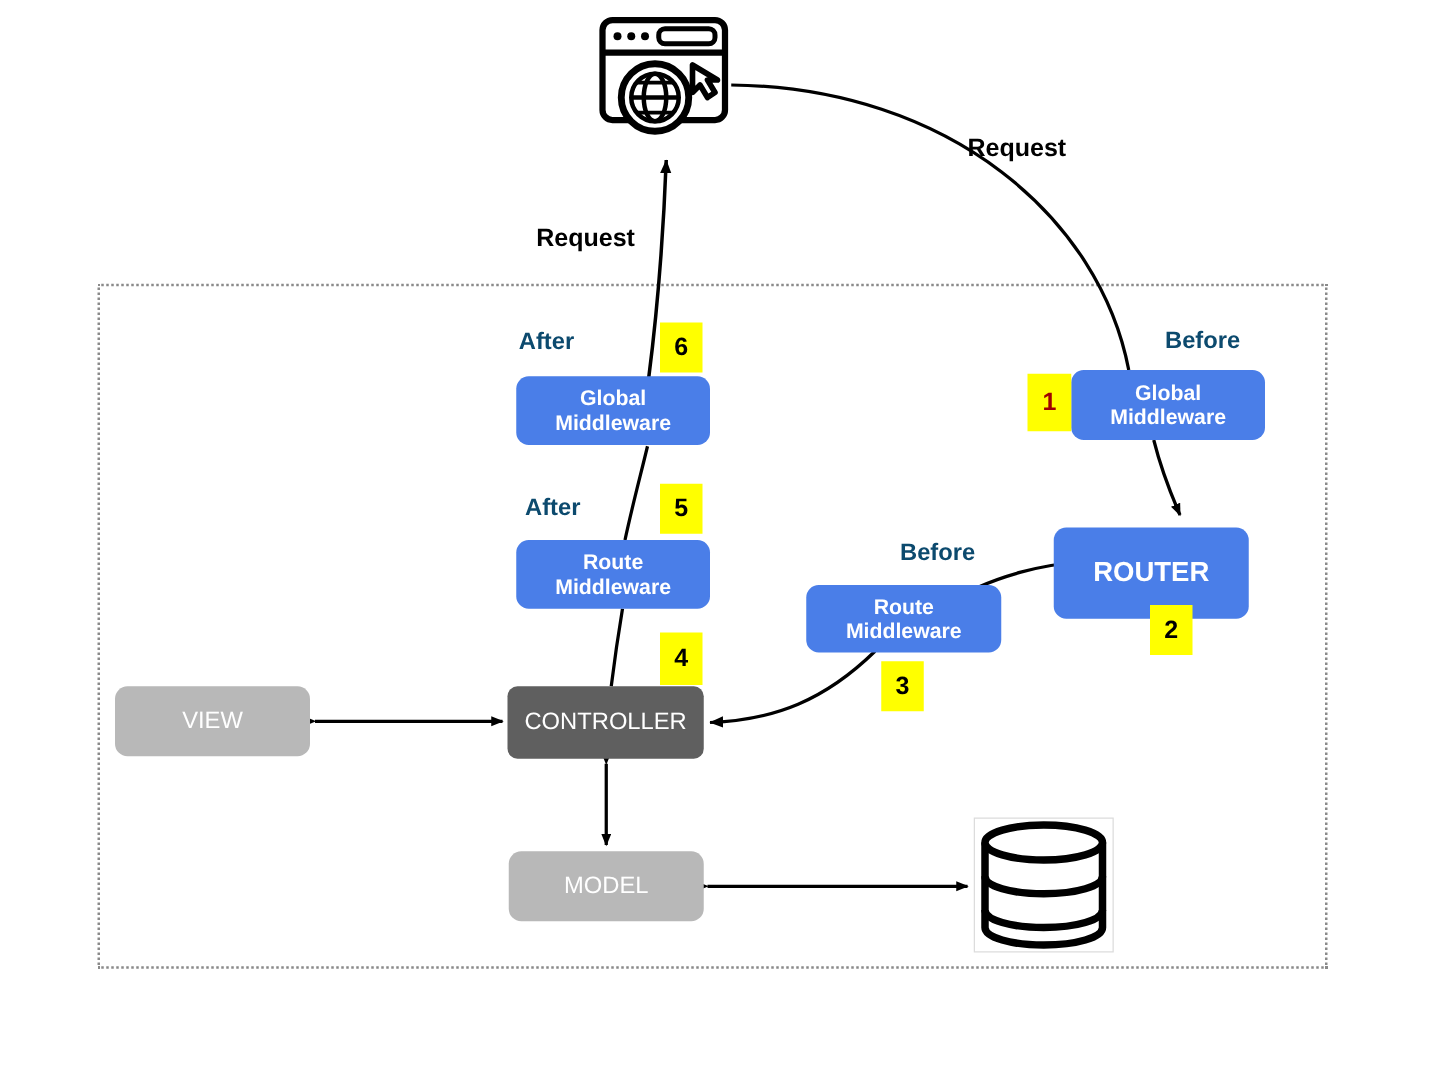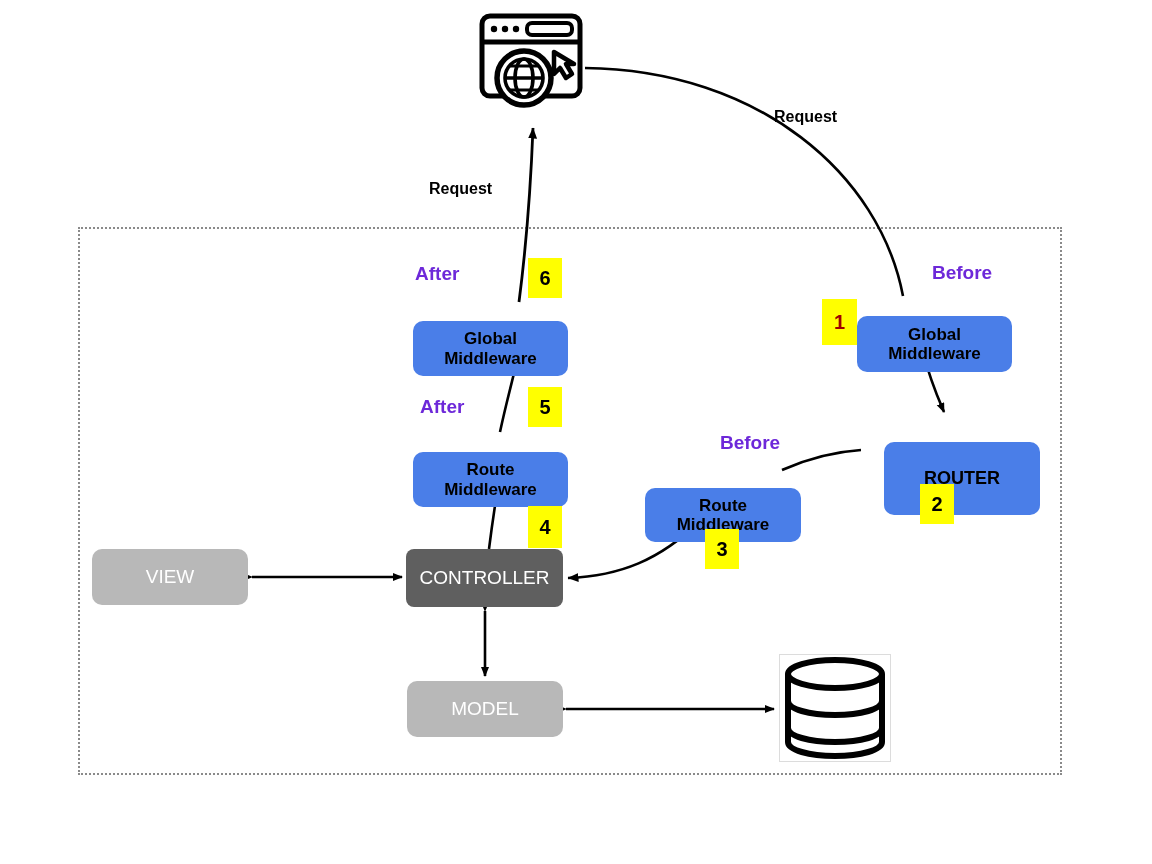--- a/index.html
+++ b/index.html
@@ -39,24 +39,23 @@
     box-sizing: border-box;
     display: flex;
     align-items: center;
     justify-content: center;
     text-align: center;
     border-radius: 10px;
     line-height: 1.12;
   }
   .node-blue {
     background: #4a7ee8;
-    color: #000000;
+    color: #ffffff;
     font-weight: bold;
     font-size: 17px;
-    margin-top: 20px;
   }
   .node-dark {
     background: #5f5f5f;
     color: #ffffff;
     font-weight: normal;
     font-size: 19px;
     border-radius: 8px;
   }
   .node-light {
     background: #b8b8b8;
@@ -74,26 +73,26 @@
     display: flex;
     align-items: center;
     justify-content: center;
     box-sizing: border-box;
   }
   .badge-red { color: #a00000; }
   .edge-label {
     position: absolute;
     color: #000000;
     font-weight: bold;
-    font-size: 16px;
+    font-size: 20px;
     white-space: nowrap;
   }
   .phase-label {
     position: absolute;
-    color: #6d28d9;
+    color: #0c4a6e;
     font-weight: bold;
     font-size: 19px;
     white-space: nowrap;
   }
   .icon-box {
     position: absolute;
   }
   .db-frame {
     position: absolute;
     border: 1px solid #dcdcdc;
@@ -208,21 +207,21 @@
 
   <div class="phase-label" style="left:932px; top:262px;">Before</div>
   <div class="node node-blue" style="left:857px; top:296px; width:155px; height:56px;">
     <span style="display:block;">
       <span>Global</span><br>
       <span>Middleware</span>
     </span>
   </div>
   <div class="badge badge-red" style="left:822px; top:299px; width:35px; height:46px;">1</div>
 
-  <div class="node node-blue" style="left:884px; top:422px; width:156px; height:73px; font-size:18px;">
+  <div class="node node-blue" style="left:843px; top:422px; width:156px; height:73px; font-size:22px;">
     <span>ROUTER</span>
   </div>
   <div class="badge" style="left:920px; top:484px; width:34px; height:40px;">2</div>
 
   <div class="phase-label" style="left:720px; top:432px;">Before</div>
   <div class="node node-blue" style="left:645px; top:468px; width:156px; height:54px;">
     <span style="display:block;">
       <span>Route</span><br>
       <span>Middleware</span>
     </span>

